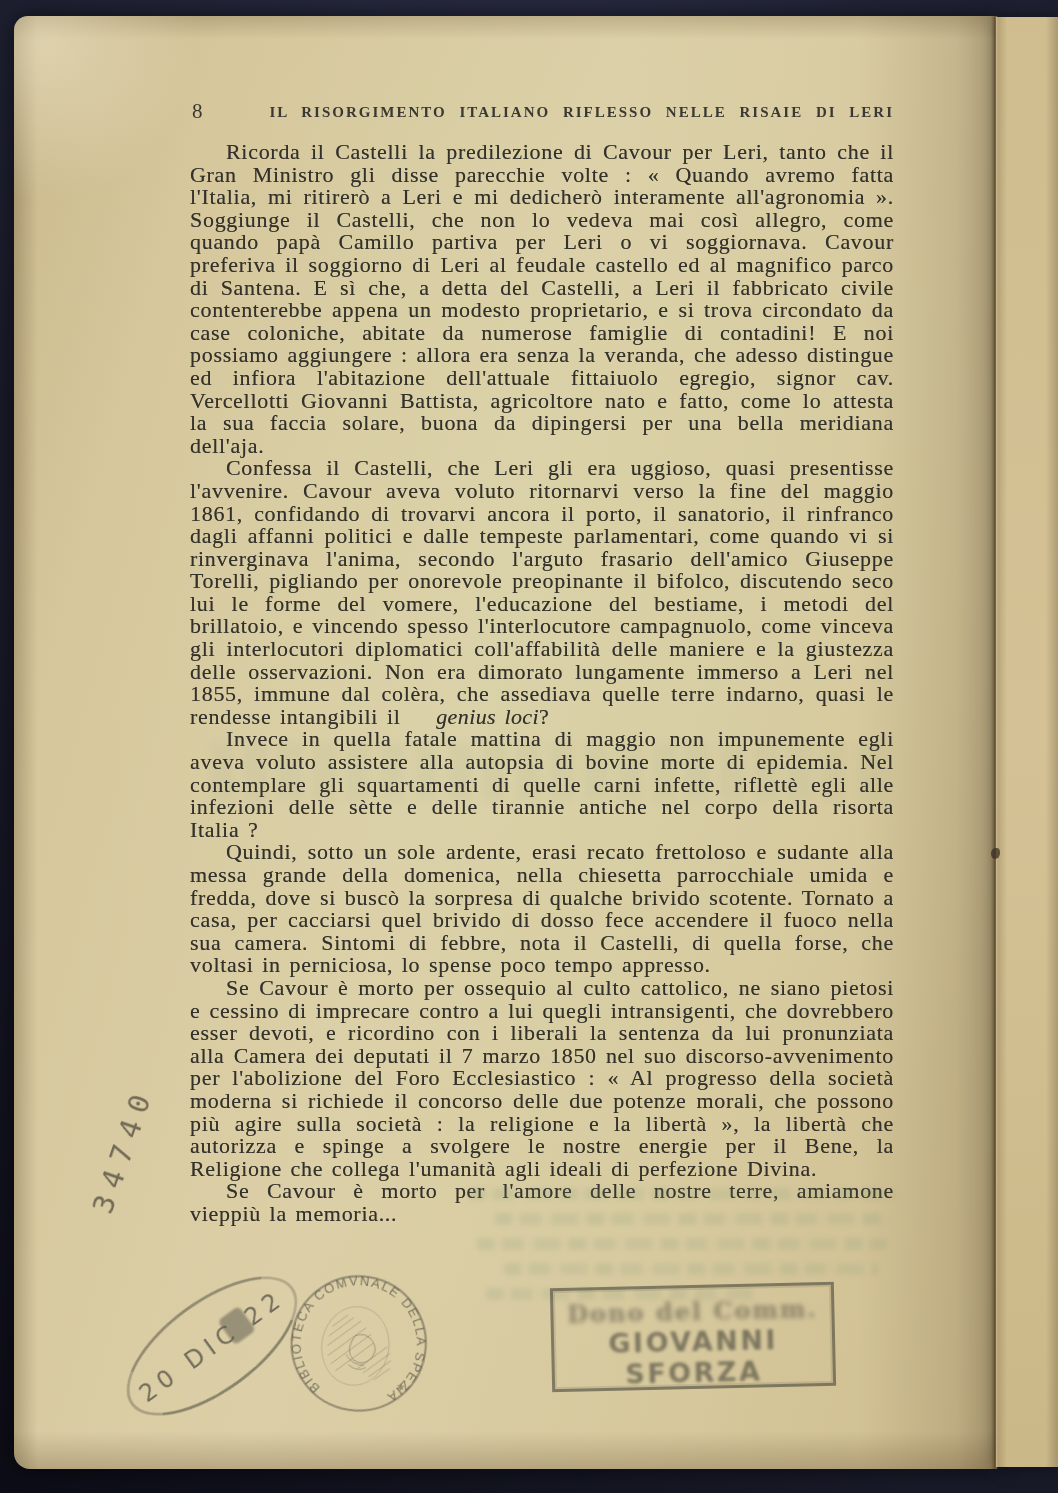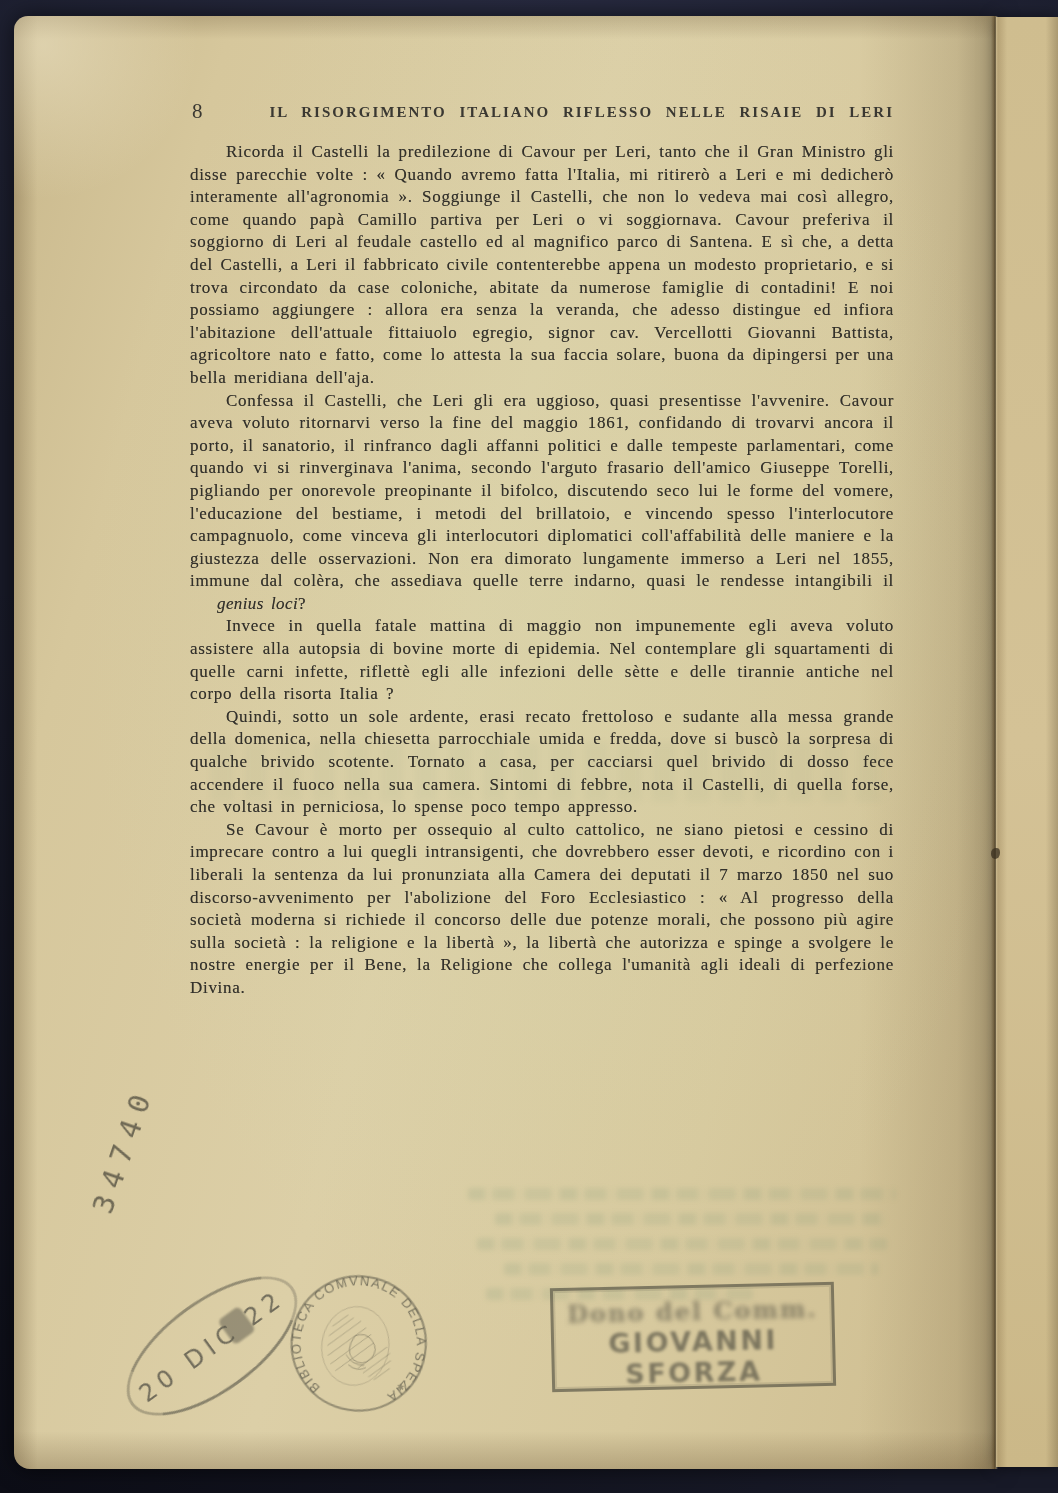--- a/index.html
+++ b/index.html
@@ -51,21 +51,21 @@
   }
   
   .content{position:absolute;left:190px;top:96px;width:704px;color:var(--ink);}
   .header-row{position:relative;height:40px;}
   .page-num{position:absolute;left:2px;top:3px;font-size:21px;color:#3a3832;}
   .running-header{
     display:block;text-align:right;padding-top:8px;
     font-size:15px;font-weight:bold;letter-spacing:2px;word-spacing:7px;color:#3a3832;
   }
   .body-text{
-    margin-top:5px;font-size:17px;line-height:22.6px;
+    margin-top:5px;font-size:22px;line-height:22.6px;
     text-align:justify;letter-spacing:.7px;word-spacing:2.5px;
     color:var(--ink);text-shadow:0 0 .5px rgba(51,49,43,.55);
   }
   .body-text p{margin:0;text-indent:36px;}
   .body-text em{font-style:italic;letter-spacing:.4px;margin-left:27px;}
   
   .verso{position:absolute;left:468px;top:1188px;width:446px;filter:blur(2.4px);opacity:.55;}
   .verso .vline{
     height:12px;margin-bottom:13px;border-radius:3px;
     background:repeating-linear-gradient(90deg,
@@ -129,20 +129,21 @@
     <div class="header-row">
       <span class="page-num">8</span>
       <span class="running-header">IL RISORGIMENTO ITALIANO RIFLESSO NELLE RISAIE DI LERI</span>
     </div>
     <div class="body-text">
         <p><span>Ricorda il Castelli la predilezione di Cavour per Leri, tanto che il Gran Ministro gli disse parecchie volte : « Quando avremo fatta l'Italia, mi ritirerò a Leri e mi dedicherò interamente all'agronomia ». Soggiunge il Castelli, che non lo vedeva mai così allegro, come quando papà Camillo partiva per Leri o vi soggiornava. Cavour preferiva il soggiorno di Leri al feudale castello ed al magnifico parco di Santena. E sì che, a detta del Castelli, a Leri il fabbricato civile contenterebbe appena un modesto proprietario, e si trova circondato da case coloniche, abitate da numerose famiglie di contadini! E noi possiamo aggiungere : allora era senza la veranda, che adesso distingue ed infiora l'abitazione dell'attuale fittaiuolo egregio, signor cav. Vercellotti Giovanni Battista, agricoltore nato e fatto, come lo attesta la sua faccia solare, buona da dipingersi per una bella meridiana dell'aja.</span></p>
         <p><span>Confessa il Castelli, che Leri gli era uggioso, quasi presentisse l'avvenire. Cavour aveva voluto ritornarvi verso la fine del maggio 1861, confidando di trovarvi ancora il porto, il sanatorio, il rinfranco dagli affanni politici e dalle tempeste parlamentari, come quando vi si rinverginava l'anima, secondo l'arguto frasario dell'amico Giuseppe Torelli, pigliando per onorevole preopinante il bifolco, discutendo seco lui le forme del vomere, l'educazione del bestiame, i metodi del brillatoio, e vincendo spesso l'interlocutore campagnuolo, come vinceva gli interlocutori diplomatici coll'affabilità delle maniere e la giustezza delle osservazioni. Non era dimorato lungamente immerso a Leri nel 1855, immune dal colèra, che assediava quelle terre indarno, quasi le rendesse intangibili il </span><em>genius loci</em><span>?</span></p>
         <p><span>Invece in quella fatale mattina di maggio non impunemente egli aveva voluto assistere alla autopsia di bovine morte di epidemia. Nel contemplare gli squartamenti di quelle carni infette, riflettè egli alle infezioni delle sètte e delle tirannie antiche nel corpo della risorta Italia ?</span></p>
         <p><span>Quindi, sotto un sole ardente, erasi recato frettoloso e sudante alla messa grande della domenica, nella chiesetta parrocchiale umida e fredda, dove si buscò la sorpresa di qualche brivido scotente. Tornato a casa, per cacciarsi quel brivido di dosso fece accendere il fuoco nella sua camera. Sintomi di febbre, nota il Castelli, di quella forse, che voltasi in perniciosa, lo spense poco tempo appresso.</span></p>
         <p><span>Se Cavour è morto per ossequio al culto cattolico, ne siano pietosi e cessino di imprecare contro a lui quegli intransigenti, che dovrebbero esser devoti, e ricordino con i liberali la sentenza da lui pronunziata alla Camera dei deputati il 7 marzo 1850 nel suo discorso-avvenimento per l'abolizione del Foro Ecclesiastico : « Al progresso della società moderna si richiede il concorso delle due potenze morali, che possono più agire sulla società : la religione e la libertà », la libertà che autorizza e spinge a svolgere le nostre energie per il Bene, la Religione che collega l'umanità agli ideali di perfezione Divina.</span></p>
+        <p><span>Se Cavour è morto per l'amore delle nostre terre, amiamone vieppiù la memoria...</span></p>
       </div>
   </div>
 
   <div class="verso">
     <div class="vline" style="width:96%"></div>
     <div class="vline" style="width:88%;margin-left:6%"></div>
     <div class="vline" style="width:92%;margin-left:2%"></div>
     <div class="vline" style="width:84%;margin-left:8%"></div>
     <div class="vline" style="width:60%;margin-left:4%"></div>
   </div>

